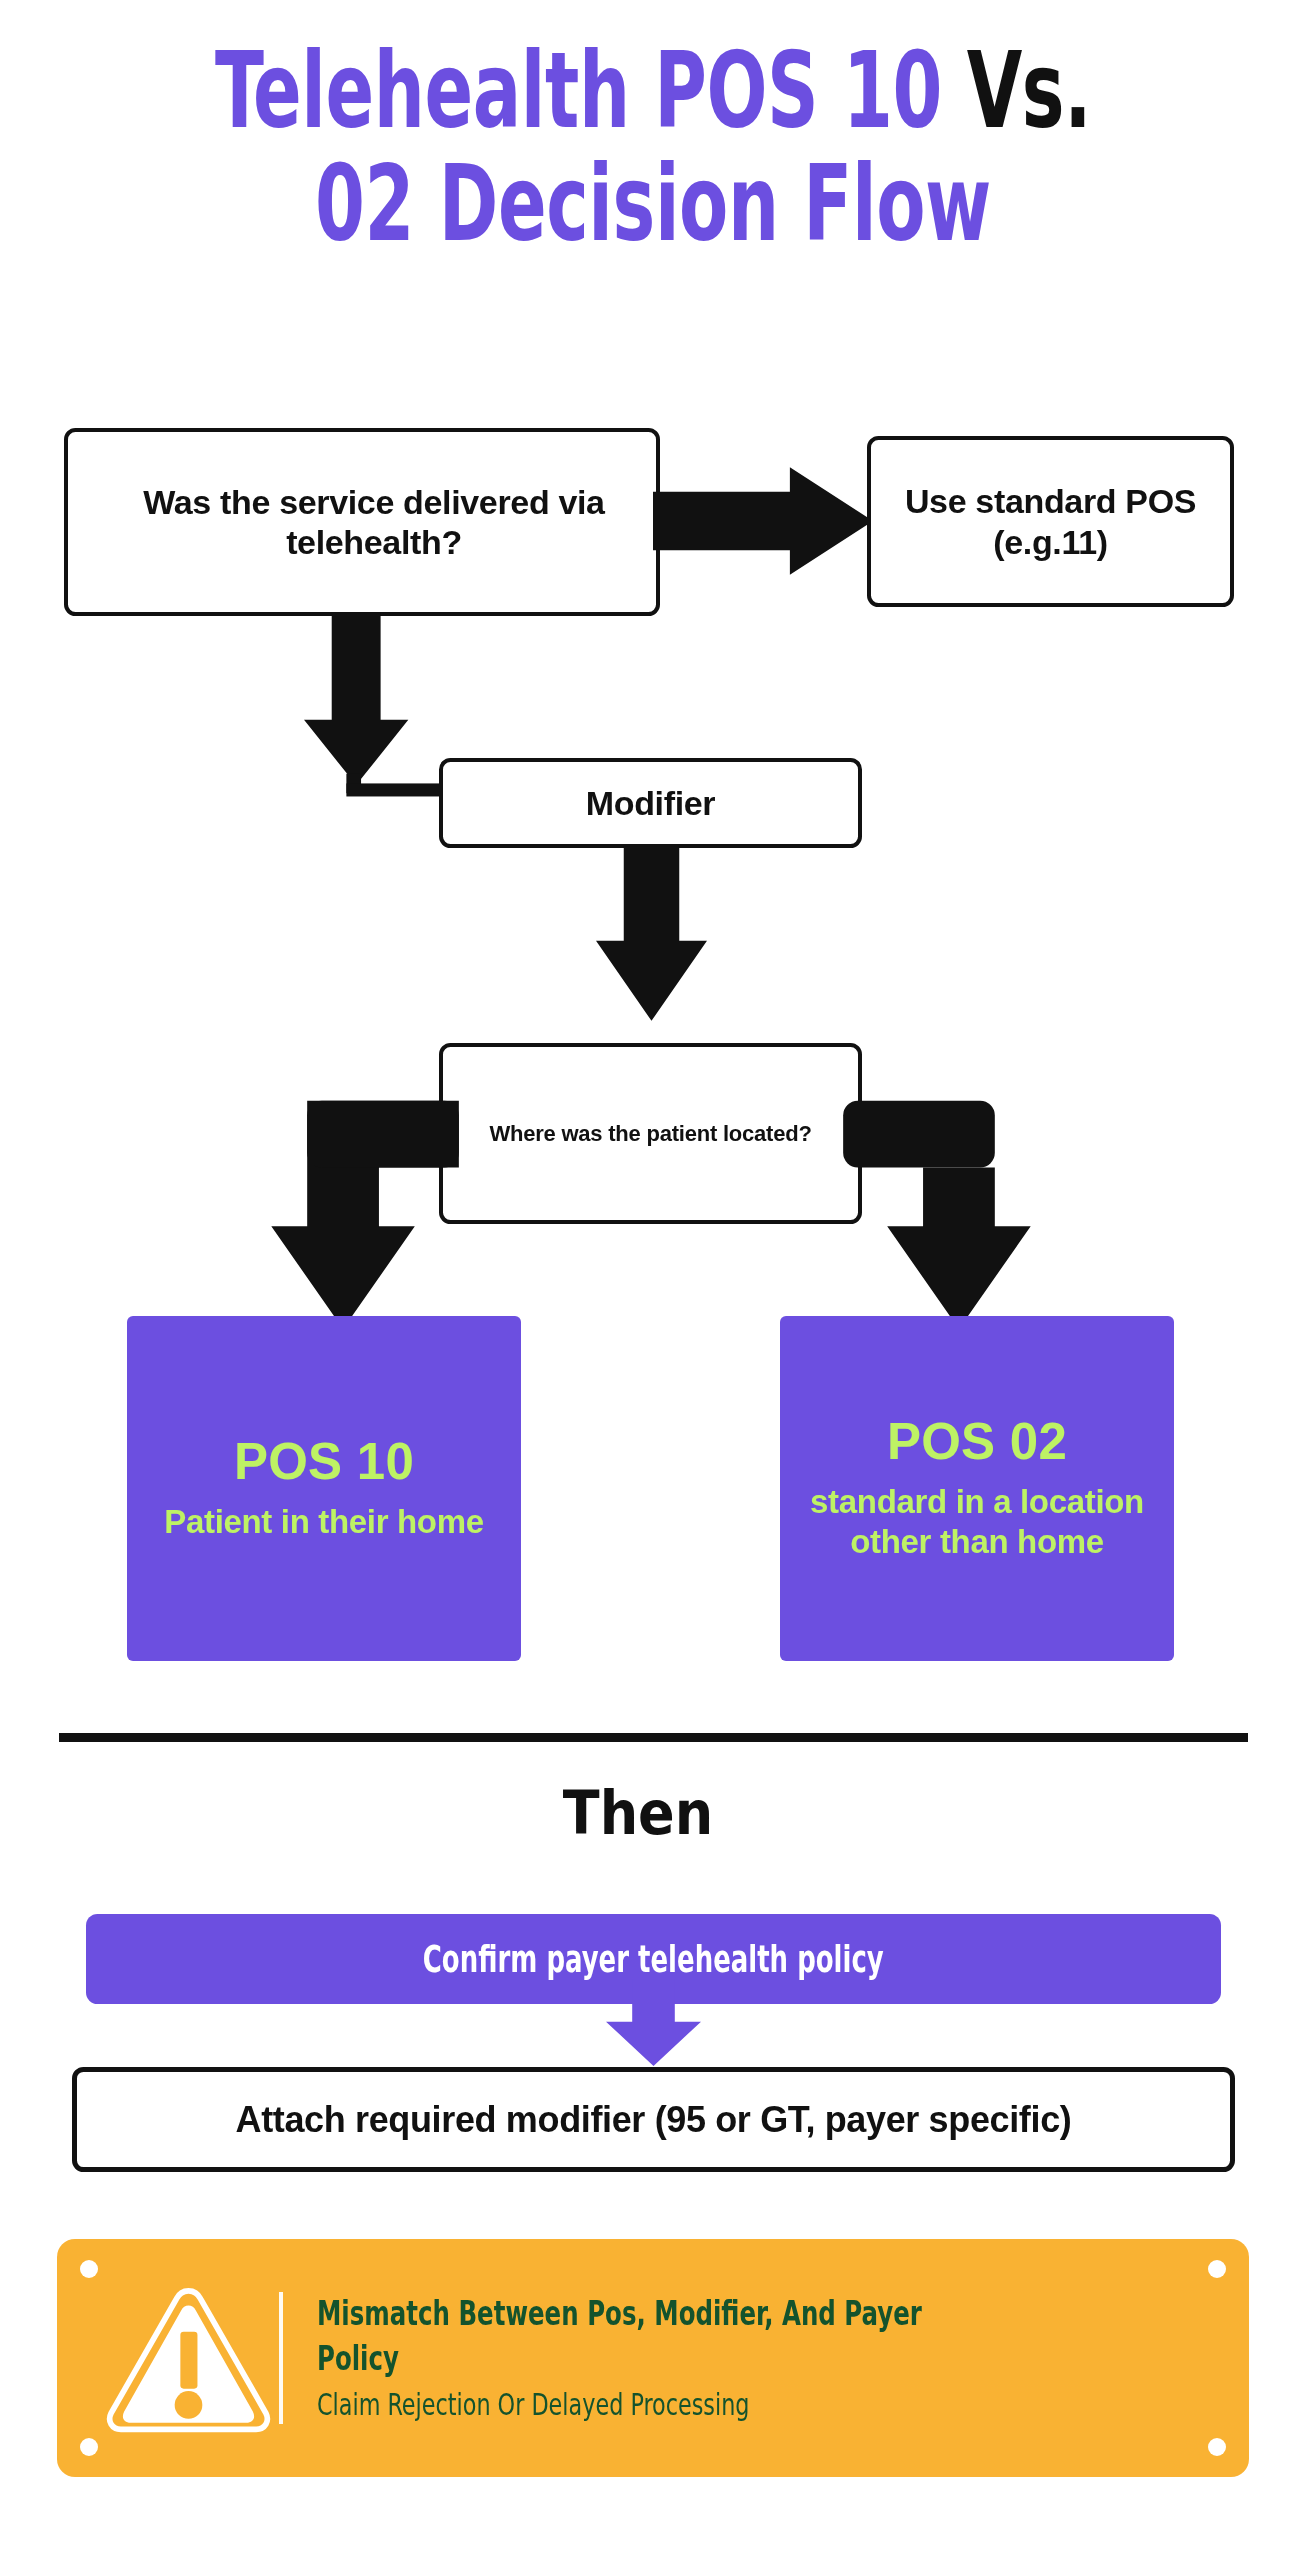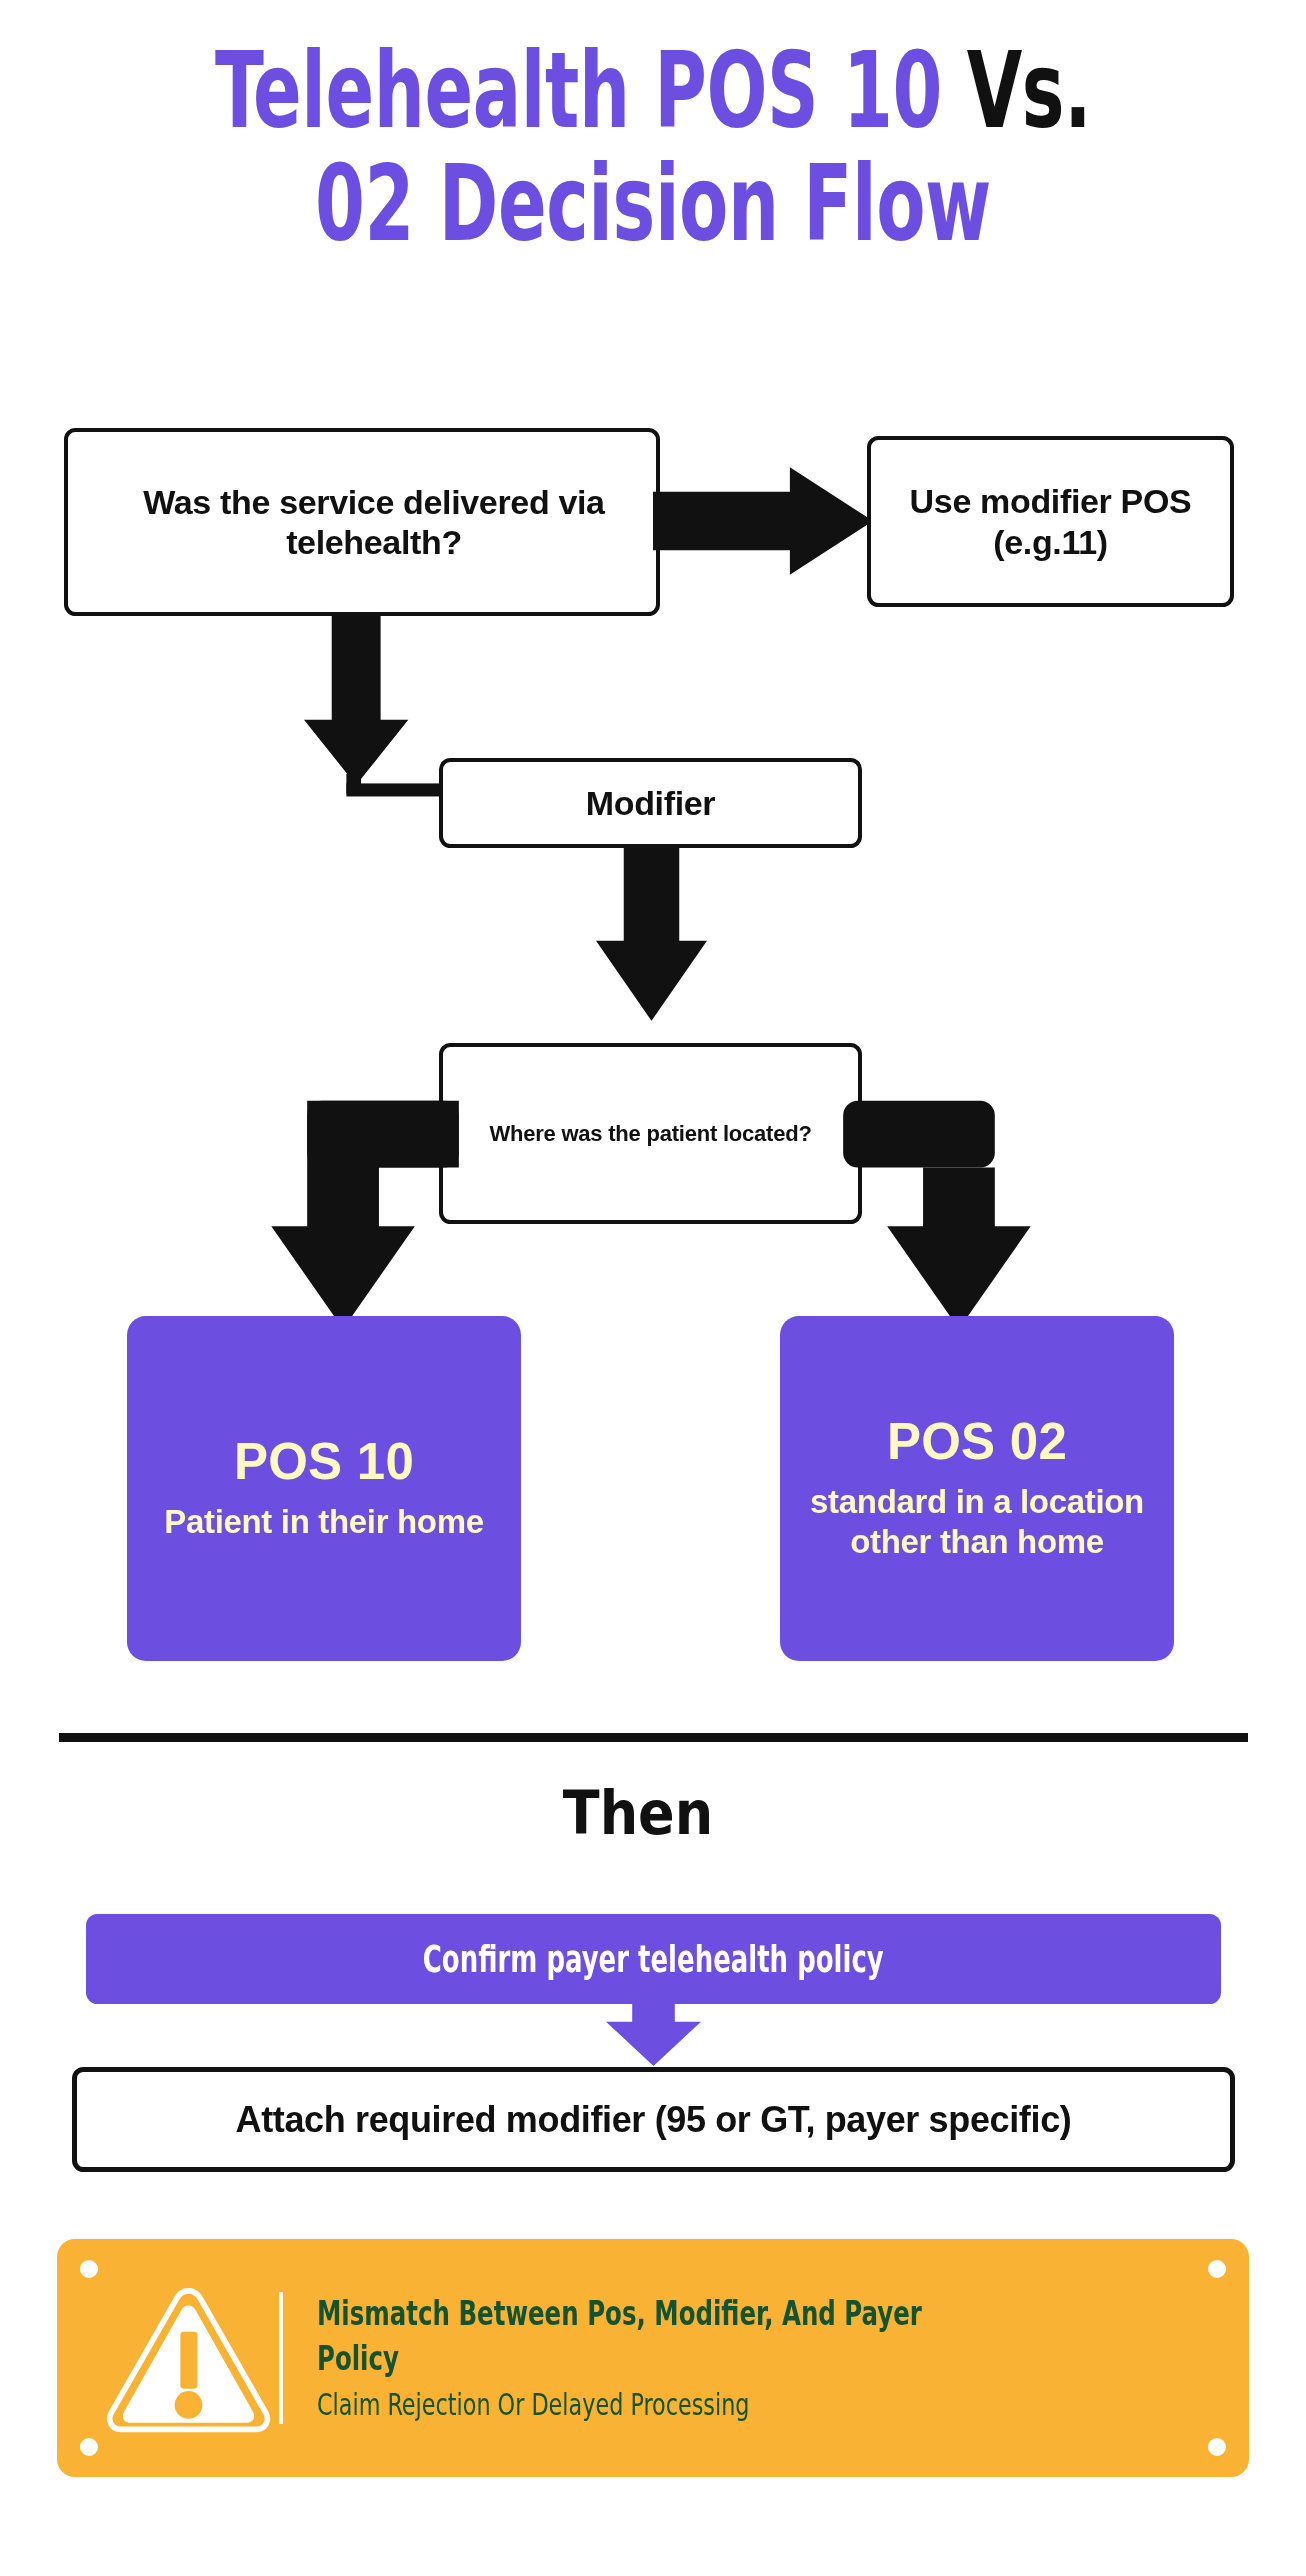--- a/index.html
+++ b/index.html
@@ -67,22 +67,22 @@
     text-align: center;
   }
   .node-white {
     background: #ffffff;
     border: 4.9px solid #111111;
     border-radius: 11.4px;
     color: #111111;
   }
   .node-purple {
     background: #6C4FE0;
-    border-radius: 19px;
-    color: #fef9c3;
+    border-radius: 6px;
+    color: #bef264;
   }
   .node-text {
     line-height: 1.18;
     padding: 0 14.7px;
   }
 
   
   #node-q1        { left: 64px;  top: 428px;  width: 596px;  height: 188px; padding-left: 24px; }
   #node-q1 .node-text { font-size: 34px; }
 
@@ -257,21 +257,21 @@
 
   <div id="node-q1" class="node node-white">
     <span class="node-text geo">Was the service delivered via telehealth?</span>
   </div>
 
   <svg id="arrow-right-1" class="arrow-svg" viewBox="0 0 270 132">
     <polygon points="0,30 168,30 168,0 270,66 168,132 168,102 0,102" fill="#111111"></polygon>
   </svg>
 
   <div id="node-standard" class="node node-white">
-    <span class="node-text geo">Use modifier POS (e.g.11)</span>
+    <span class="node-text geo">Use standard POS (e.g.11)</span>
   </div>
 
   <svg id="arrow-down-1" class="arrow-svg" viewBox="0 0 200 230">
     <polygon points="34,0 94,0 94,132 128,132 64,212 0,132 34,132" fill="#111111"></polygon>
     <rect x="52" y="198" width="18" height="24" fill="#111111"></rect>
     <rect x="52" y="210" width="114" height="16" fill="#111111"></rect>
   </svg>
 
   <div id="node-continue" class="node node-white">
     <span class="node-text geo">Modifier</span>

